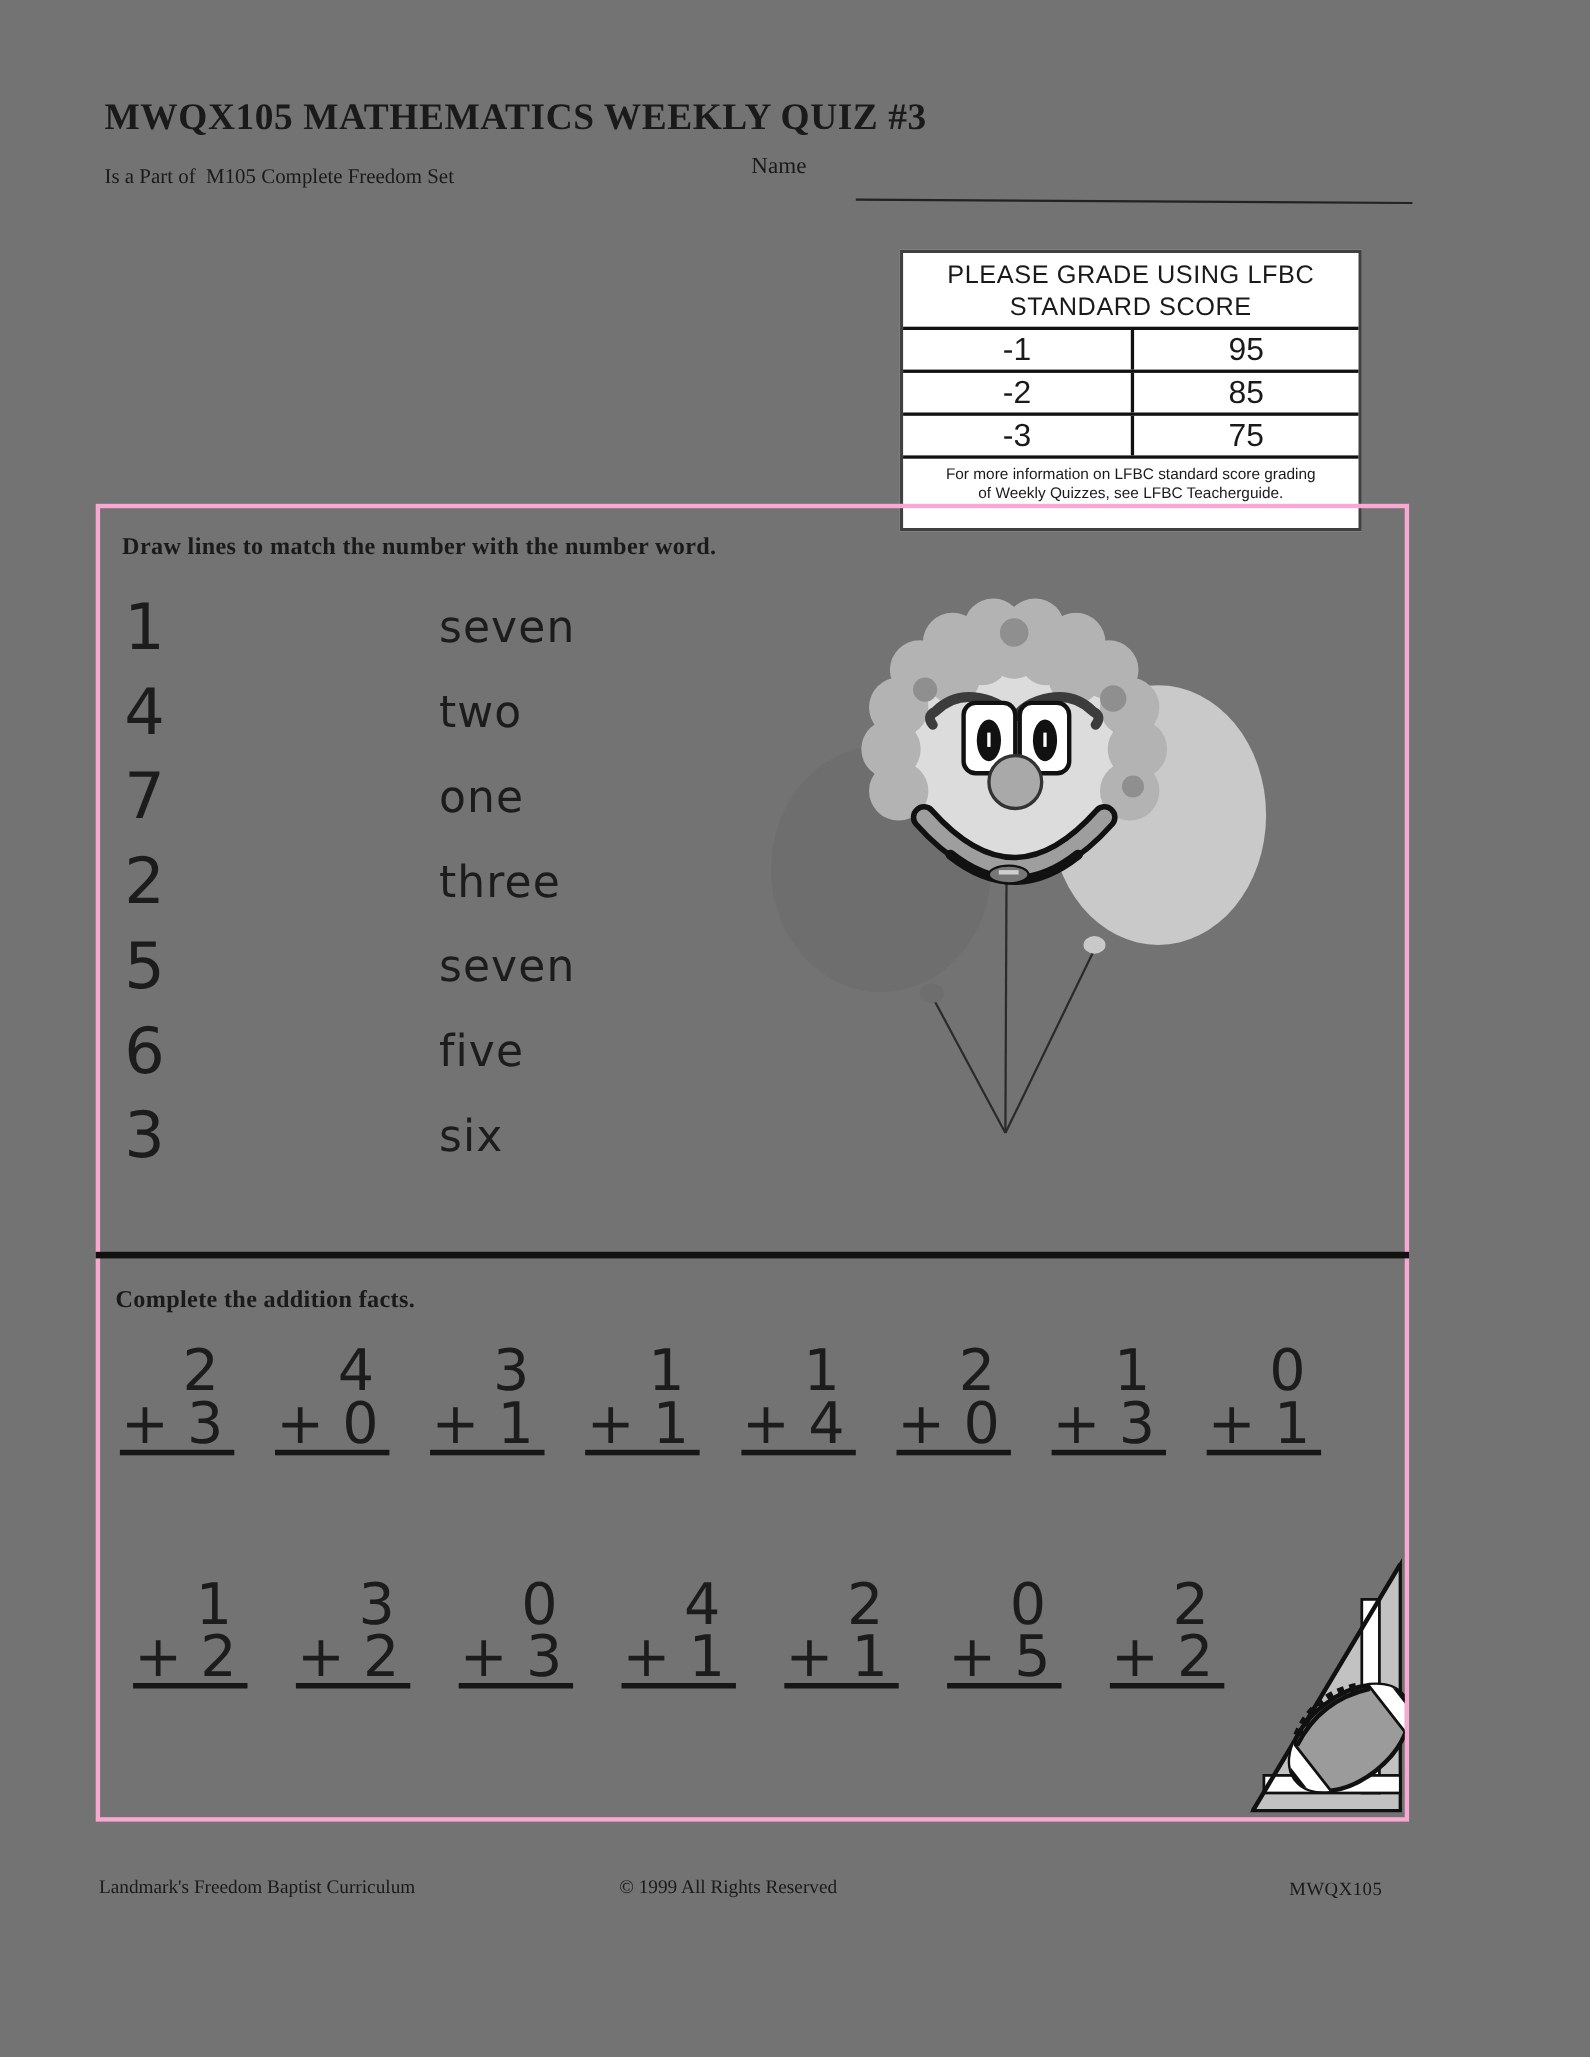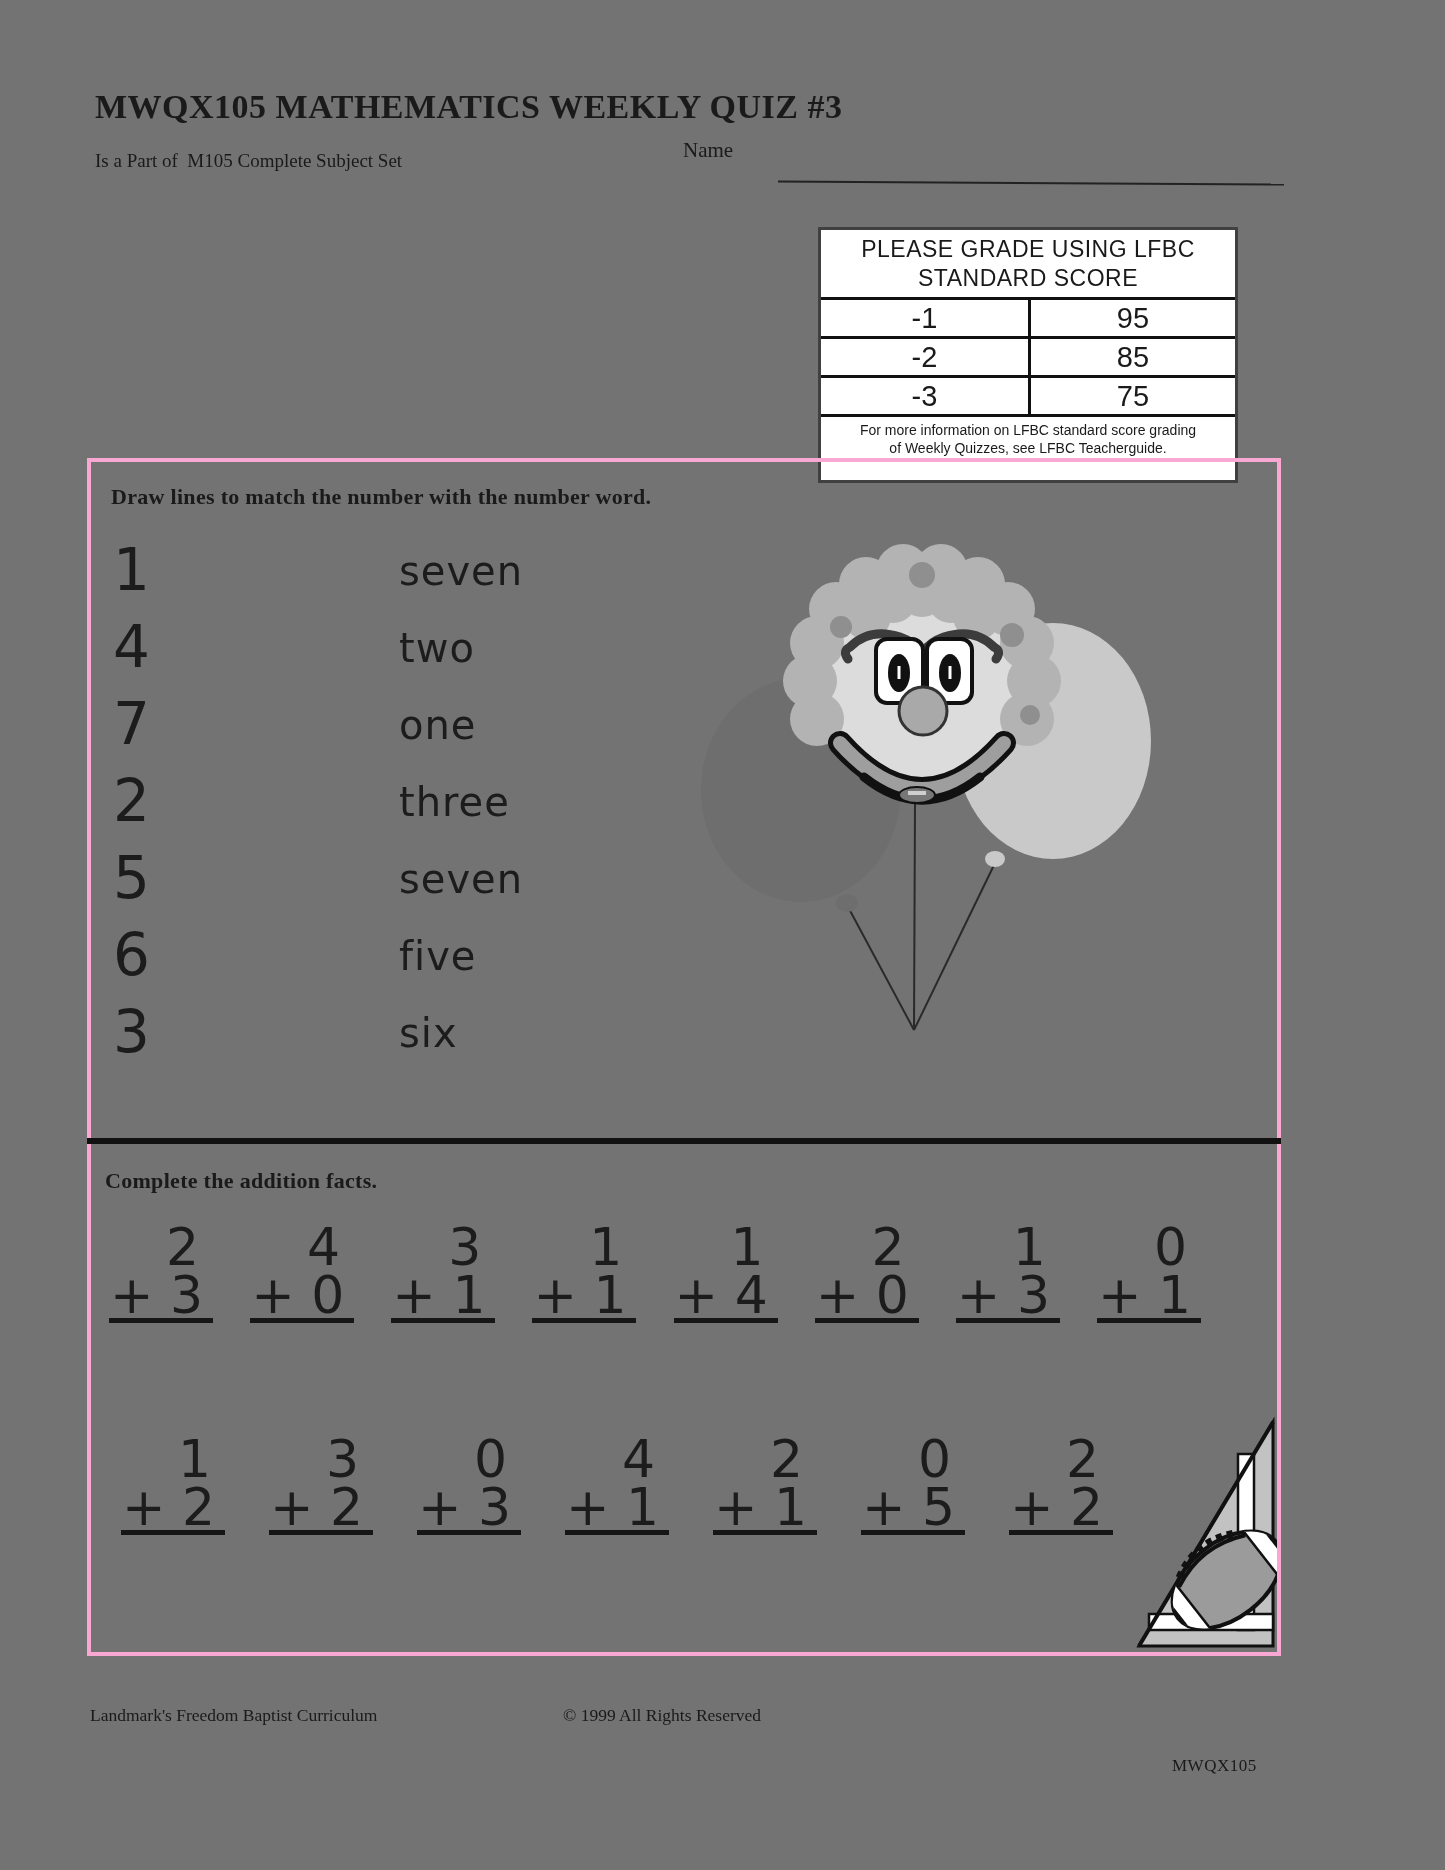--- a/index.html
+++ b/index.html
@@ -41,31 +41,31 @@
   .add-row1{left:18px;top:760px;width:1092px;}
   .add-row2{left:30px;top:972px;width:992px;}
   .prob{width:104px;font-size:52px;}
   .prob .top{display:block;text-align:right;padding-right:14px;line-height:50px;height:50px;}
   .prob .bot{display:block;text-align:left;padding-left:1px;line-height:46px;height:46px;
              border-bottom:5px solid #161616;white-space:pre;}
 
   
   .footer-left{left:90px;top:1705px;font-size:17.5px;}
   .footer-center{left:563px;top:1705px;font-size:17.5px;}
-  .footer-right{left:1172px;top:1708px;font-size:17px;letter-spacing:.5px;margin-top:48px;}
+  .footer-right{left:1172px;top:1708px;font-size:17px;letter-spacing:.5px;}
 
   svg{display:block;}
 </style>
 </head>
 <body>
 
 <div class="page">
 
   <div class="abs title">MWQX105 MATHEMATICS WEEKLY QUIZ #3</div>
-  <div class="abs subtitle">Is a Part of  M105 Complete Subject Set</div>
+  <div class="abs subtitle">Is a Part of  M105 Complete Freedom Set</div>
   <div class="abs name-label">Name</div>
   <div class="abs name-line"></div>
 
   <div class="abs grade-table">
     <div class="gt-header">
       <div>PLEASE GRADE USING LFBC</div>
       <div>STANDARD SCORE</div>
     </div>
     <div class="gt-row">
       <div class="gt-cell-l">-1</div>

